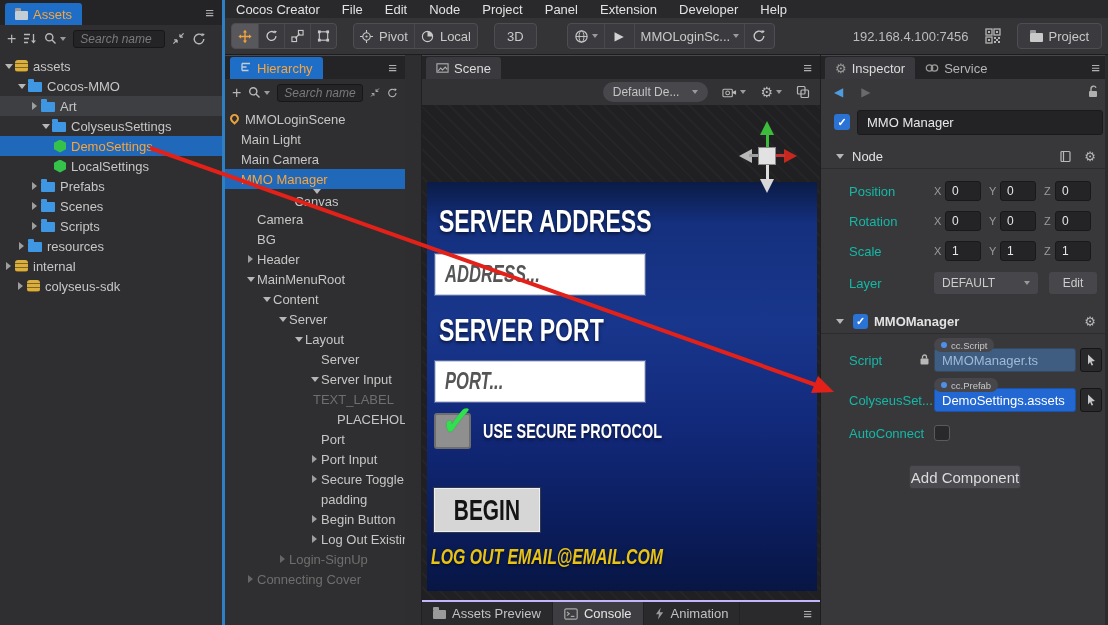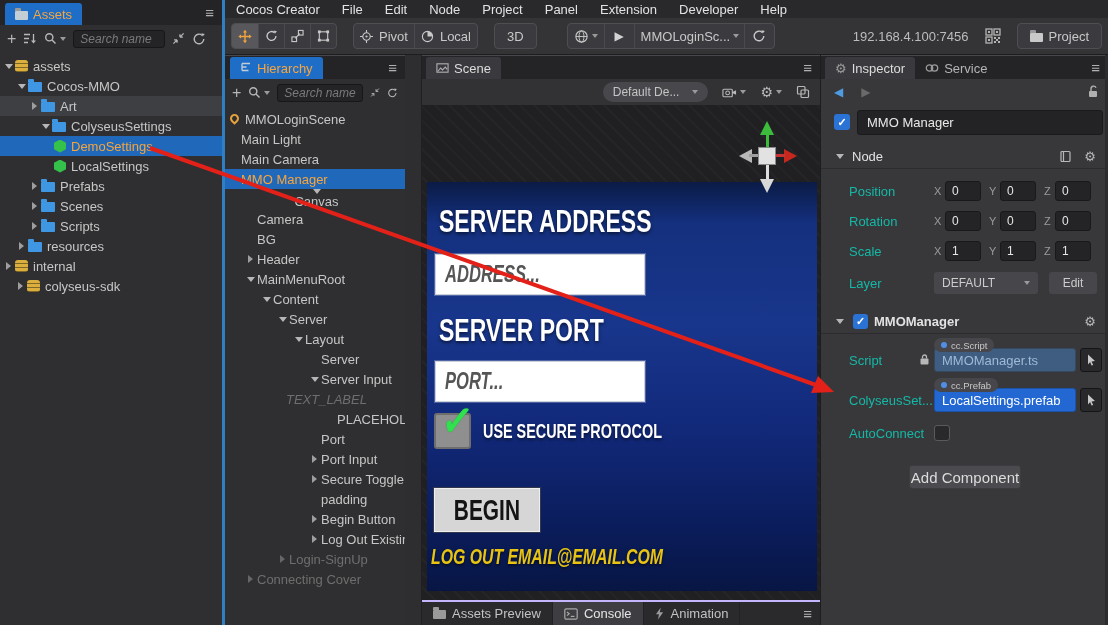--- a/index.html
+++ b/index.html
@@ -425,21 +425,21 @@
           <span class="tlabel">Layout</span>
         </div>
         <div class="trow " style="padding-left: 83px;">
           <span class="caret none"></span>
           <span class="tlabel">Server</span>
         </div>
         <div class="trow " style="padding-left: 83px;">
           <span class="caret open"></span>
           <span class="tlabel">Server Input</span>
         </div>
-        <div class="trow dim" style="padding-left: 48px; font-style: italic;">
+        <div class="trow dim" style="padding-left: 75px;">
           <span class="caret none"></span>
           <span class="tlabel">TEXT_LABEL</span>
         </div>
         <div class="trow " style="padding-left: 99px;">
           <span class="caret none"></span>
           <span class="tlabel">PLACEHOLDER</span>
         </div>
         <div class="trow " style="padding-left: 83px;">
           <span class="caret none"></span>
           <span class="tlabel">Port</span>
@@ -686,21 +686,21 @@
         </svg>
       </div>
     </div>
 
     <div class="prop-row" style="top:333px">
       <div class="badge">
         <i></i>
         <span>cc.Prefab</span>
       </div>
       <span class="prop-label">ColyseusSet...</span>
-      <div class="ref-field prefab">LocalSettings.prefab</div>
+      <div class="ref-field prefab">DemoSettings.assets</div>
       <div class="picker">
         <svg width="11" height="12" viewBox="0 0 11 12">
           <polygon points="2,0.5 9,7 5.5,7.4 7.2,11 5.6,11.6 4.1,8.1 2,10.4" fill="#c8c8c8"></polygon>
         </svg>
       </div>
     </div>
 
     <div class="prop-row" style="top:366px">
       <span class="prop-label">AutoConnect</span>
       <span class="cbx off" style="position:absolute;left:113px"></span>

